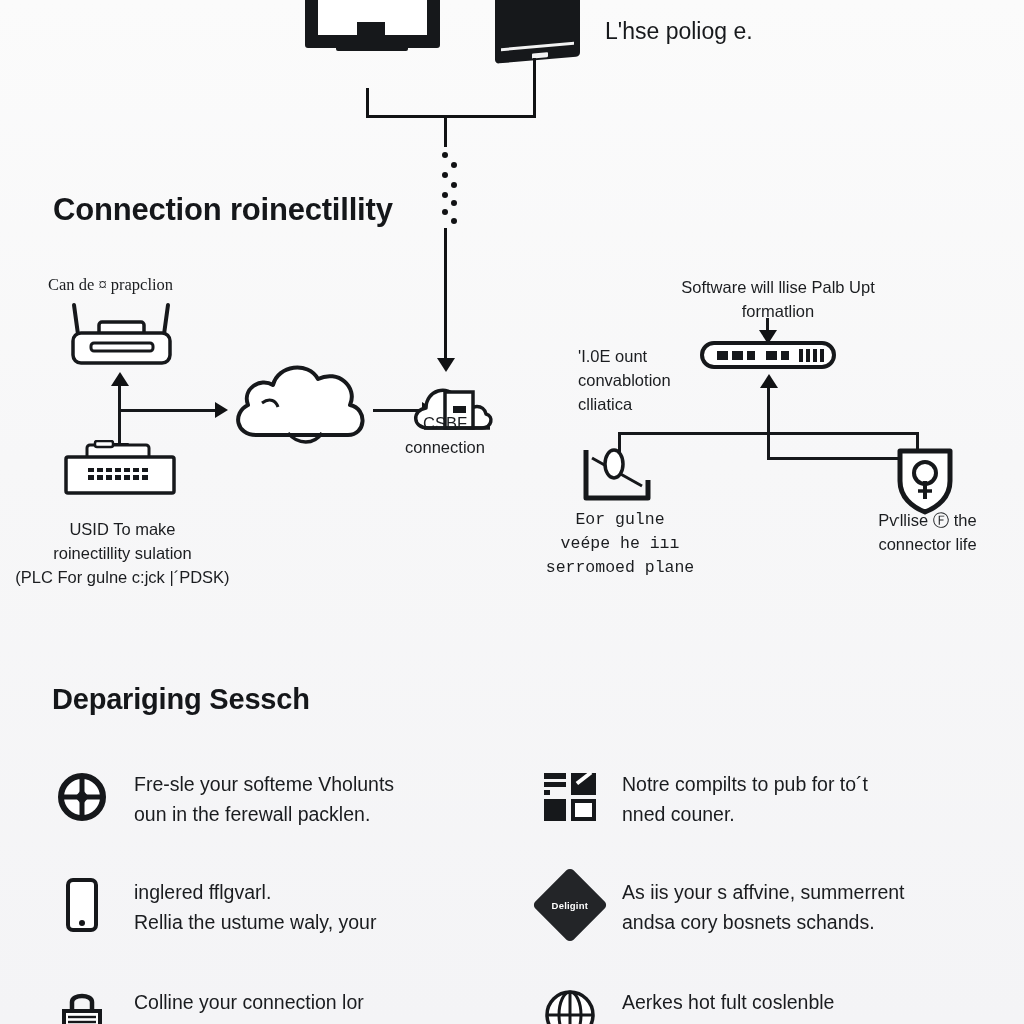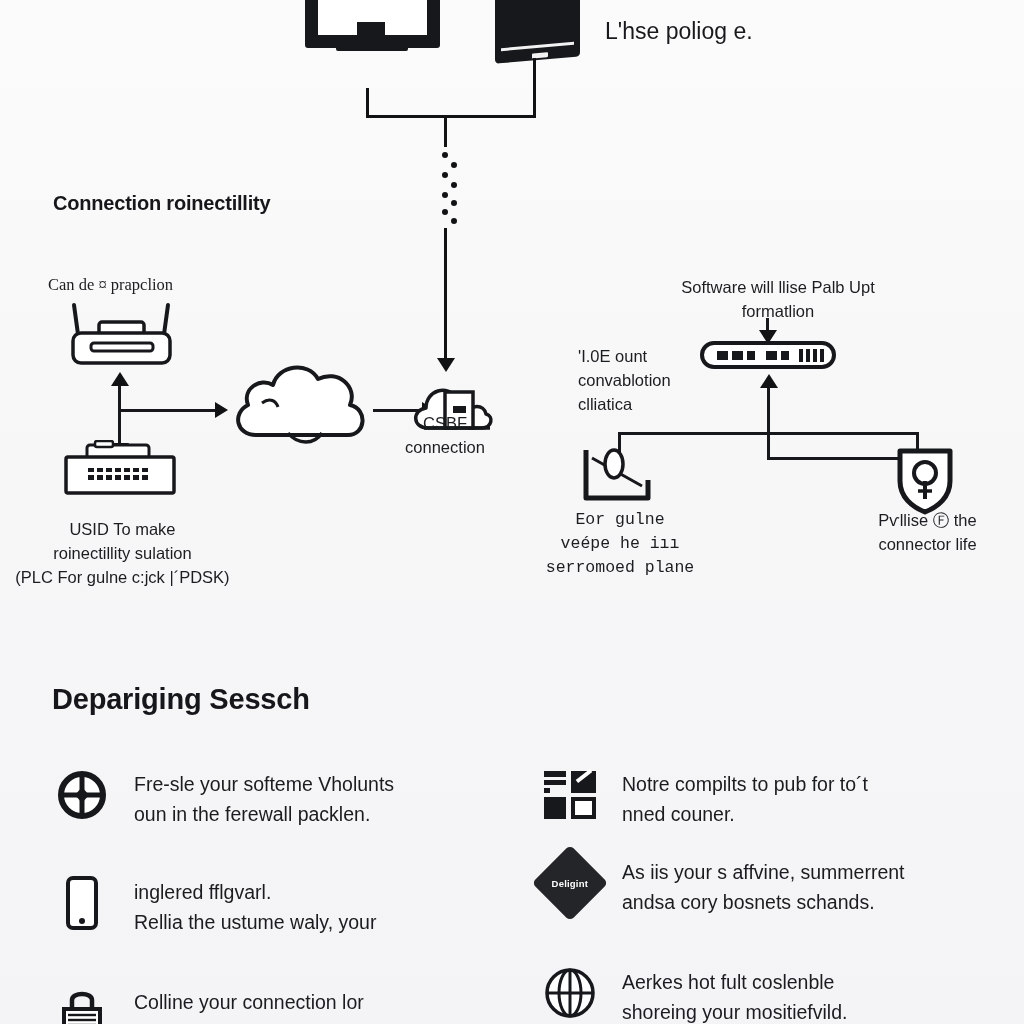--- a/index.html
+++ b/index.html
@@ -18,21 +18,21 @@
     background: linear-gradient(180deg, #fbfbfb 0%, #f7f7f8 45%, #f4f4f6 100%);
     overflow: hidden;
     color: #111214;
   }
   
   .abs { position: absolute; }
 
   
   .h-section {
     font-weight: bold;
-    font-size: 20px;
+    font-size: 31px;
     letter-spacing: -0.2px;
     color: #15171a;
     white-space: nowrap;
   }
   .h-section-2 {
     font-weight: bold;
     font-size: 29px;
     letter-spacing: -0.2px;
     color: #15171a;
     white-space: nowrap;
@@ -111,21 +111,21 @@
     height: 3px; background: #f2f2f3;
   }
   .flat-display .pwr {
     position: absolute;
     left: 44%; bottom: 2px;
     width: 16px; height: 5px; background: #f2f2f3;
     border-radius: 1px;
   }
 
   
-  .bullet-row { display: flex; align-items: flex-start; gap: 22px; }
+  .bullet-row { display: flex; align-items: center; gap: 22px; }
   .bullet-ico {
     flex: 0 0 60px;
     width: 60px; height: 60px;
     display: flex; align-items: center; justify-content: center;
   }
   .bullet-body { padding-top: 4px; }
 
   .diamond-badge {
     width: 54px; height: 54px;
     background: #232528;
@@ -379,21 +379,21 @@
       </div>
       <div class="bullet-body bullet-text">
         <div>Colline your connection lor</div>
         <div>unintiour on sules to software.</div>
       </div>
     </div>
   </div>
 
   <div class="abs" style="left:540px; top:765px; width:470px;">
 
-    <div class="bullet-row" style="margin-bottom:24px;">
+    <div class="bullet-row" style="margin-bottom:44px;">
       <div class="bullet-ico">
         <div class="grid-ico">
           <i style="left:0;  top:0;  width:22px; height:6px;"></i>
           <i style="left:0;  top:9px;width:22px; height:5px;"></i>
           <i style="left:0;  top:17px;width:6px; height:5px;"></i>
           <i style="left:27px;top:0;  width:25px; height:22px;"></i>
           <i style="left:0;  top:26px;width:22px; height:22px;"></i>
           <i style="left:27px;top:26px;width:25px; height:22px;"></i>
           <i style="left:31px;top:30px;width:17px; height:14px; background:#ffffff;"></i>
           <i style="left:31px;top:3px; width:18px; height:4px;  background:#ffffff; transform:rotate(-38deg);"></i>

